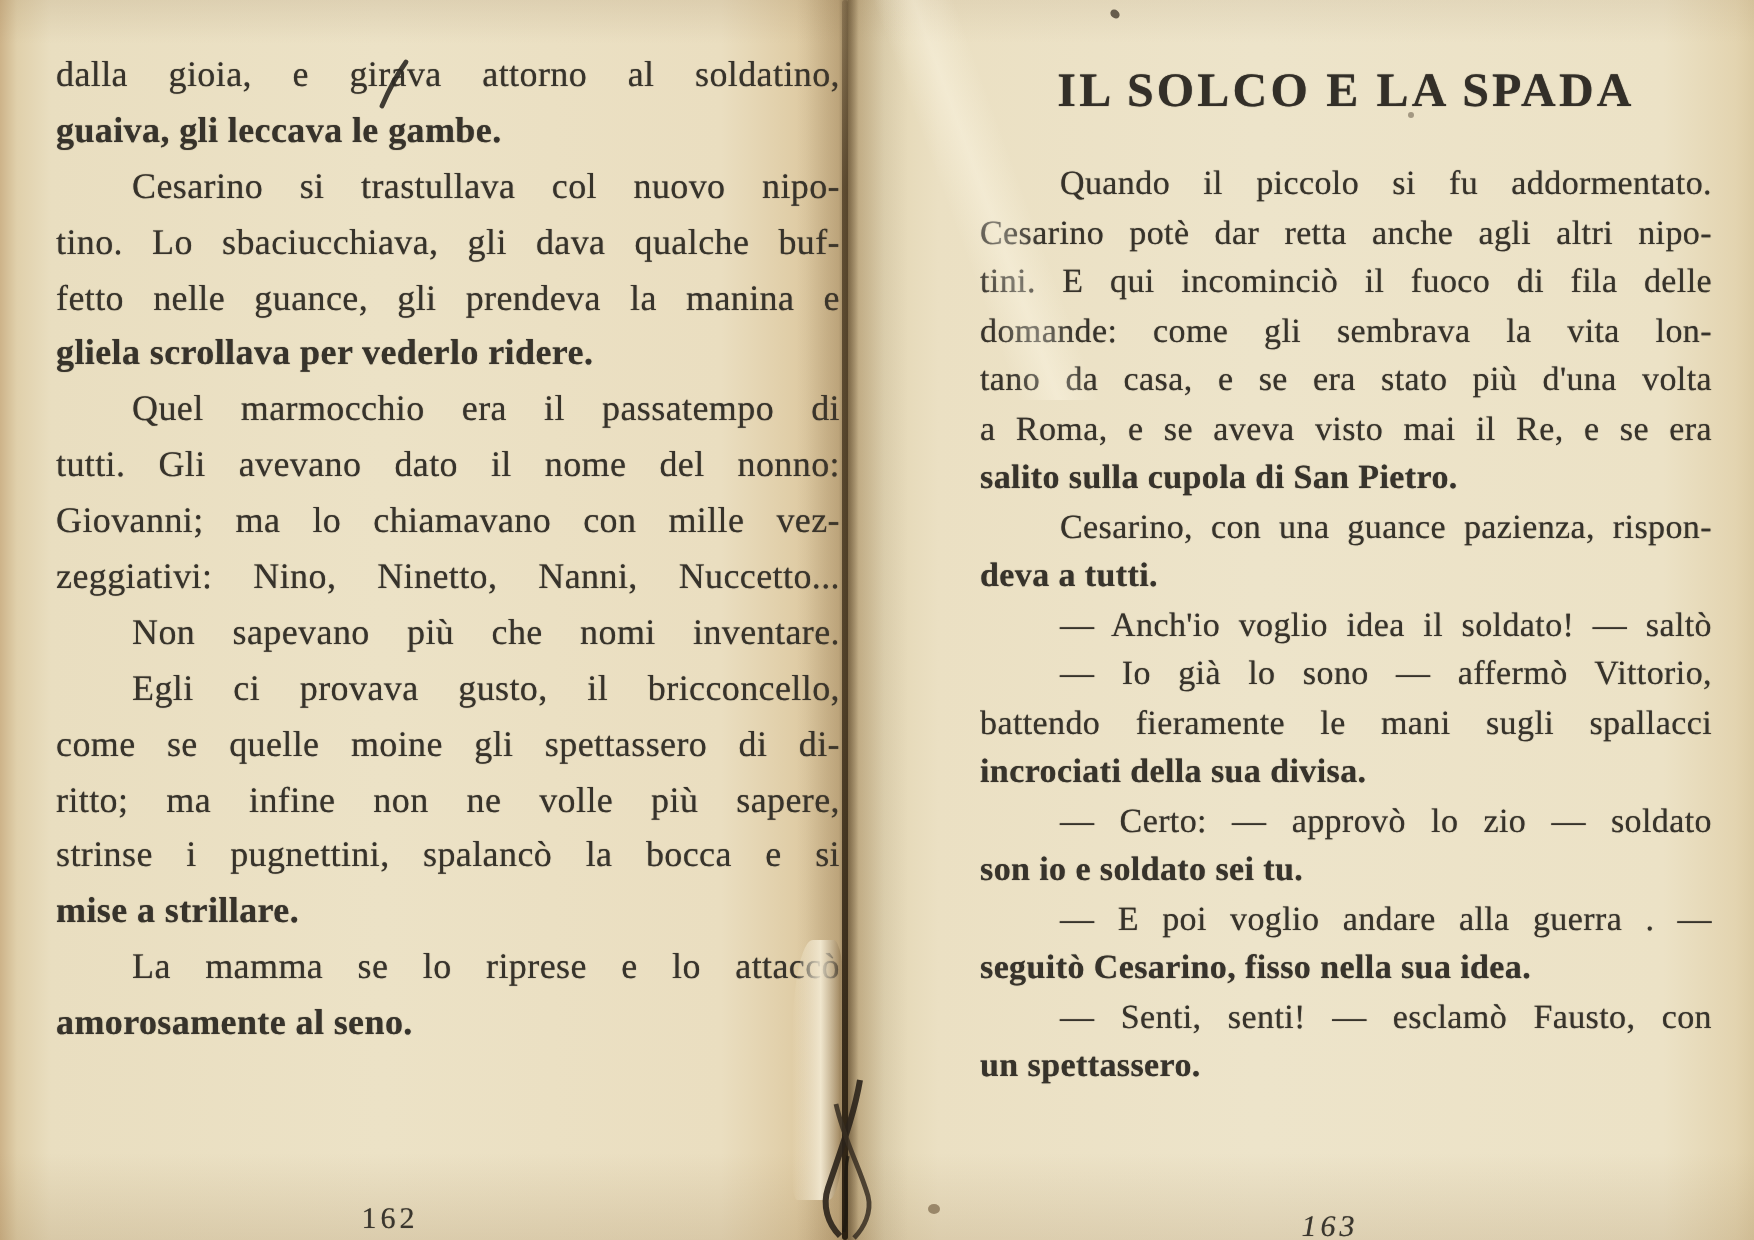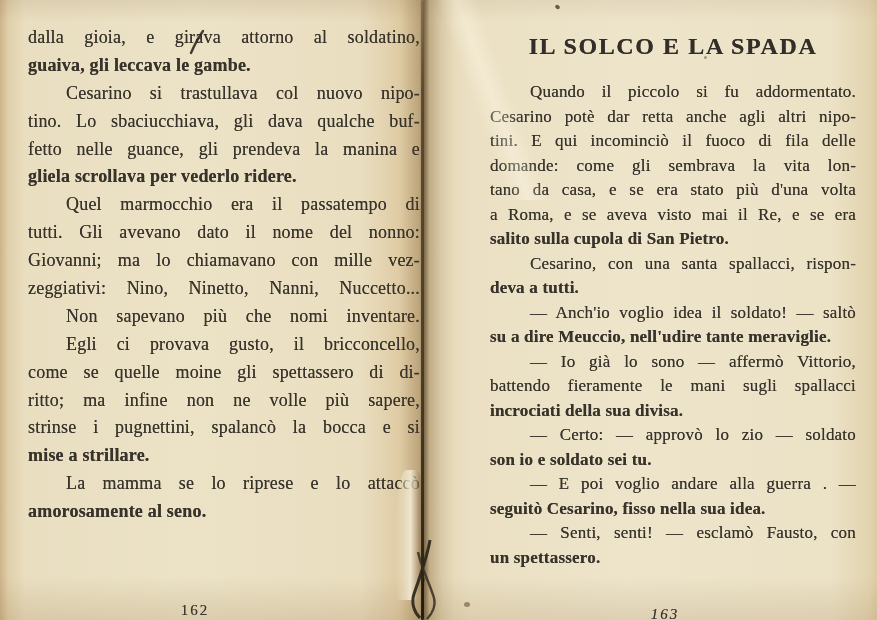--- a/index.html
+++ b/index.html
@@ -99,24 +99,23 @@
 <div id="chapterHeader">IL SOLCO E LA SPADA</div>
 <div class="textcol" id="textR">
 
 <div class="ln i j">Quando il piccolo si fu addormentato.</div>
     <div class="ln j">Cesarino potè dar retta anche agli altri nipo-</div>
     <div class="ln j">tini. E qui incominciò il fuoco di fila delle</div>
     <div class="ln j">domande: come gli sembrava la vita lon-</div>
     <div class="ln j">tano da casa, e se era stato più d'una volta</div>
     <div class="ln j">a Roma, e se aveva visto mai il Re, e se era</div>
     <div class="ln e">salito sulla cupola di San Pietro.</div>
-    <div class="ln i j">Cesarino, con una santa spallacci, rispon-</div>
+    <div class="ln i j">Cesarino, con una guance pazienza, rispon-</div>
     <div class="ln e">deva a tutti.</div>
     <div class="ln i j">— Anch'io voglio idea il soldato! — saltò</div>
-    <div class="ln e">su a dire Meuccio, nell'udire tante meraviglie.</div>
     <div class="ln i j">— Io già lo sono — affermò Vittorio,</div>
     <div class="ln j">battendo fieramente le mani sugli spallacci</div>
     <div class="ln e">incrociati della sua divisa.</div>
     <div class="ln i j">— Certo: — approvò lo zio — soldato</div>
     <div class="ln e">son io e soldato sei tu.</div>
     <div class="ln i j">— E poi voglio andare alla guerra . —</div>
     <div class="ln e">seguitò Cesarino, fisso nella sua idea.</div>
     <div class="ln i j">— Senti, senti! — esclamò Fausto, con</div>
     <div class="ln e">un spettassero.</div>
   </div>

